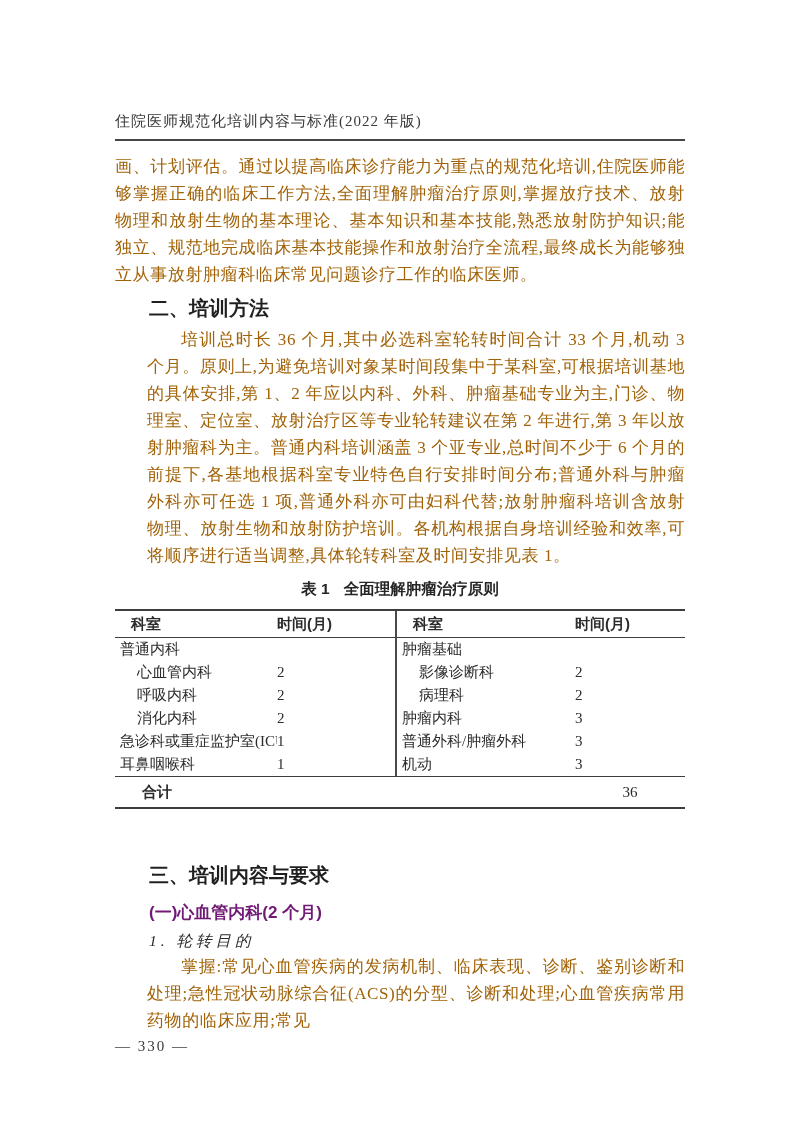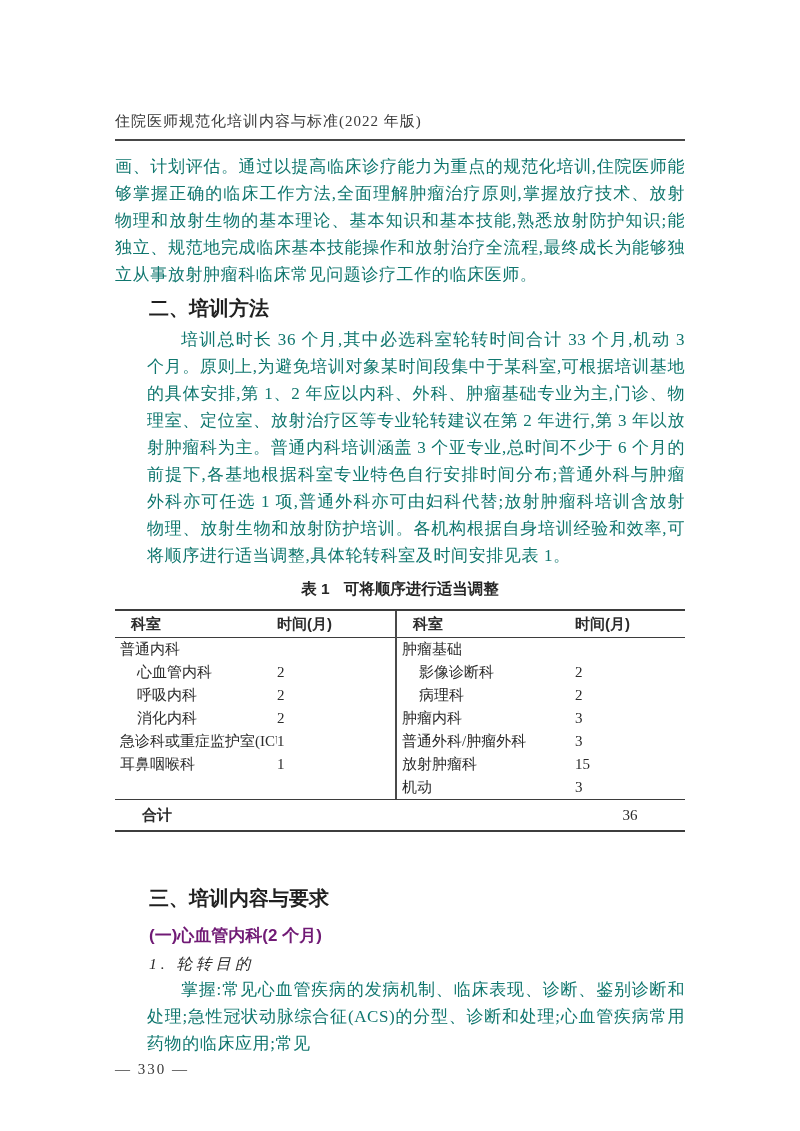--- a/index.html
+++ b/index.html
@@ -30,21 +30,21 @@
     background: #474747;
     margin-top: 8px;
     margin-bottom: 12px;
   }
   .body-text {
     margin: 0;
     font-size: 17px;
     line-height: 27px;
     text-align: justify;
     letter-spacing: 0.6px;
-    color: #0f766e;
+    color: #a16207;
   }
   .indent2 { text-indent: 2em; margin-left: 32px; }
   h2.sec-heading {
     margin: 6px 0 4px 34px;
     font-family: "Liberation Sans", "DejaVu Sans", sans-serif;
     font-weight: bold;
     font-size: 20px;
     line-height: 28px;
     color: #1f1f1f;
   }
@@ -133,21 +133,21 @@
     <div class="running-head">住院医师规范化培训内容与标准(2022 年版)</div>
     <div class="head-rule"></div>
 
     <p class="body-text">画、计划评估。通过以提高临床诊疗能力为重点的规范化培训,住院医师能够掌握正确的临床工作方法,全面理解肿瘤治疗原则,掌握放疗技术、放射物理和放射生物的基本理论、基本知识和基本技能,熟悉放射防护知识;能独立、规范地完成临床基本技能操作和放射治疗全流程,最终成长为能够独立从事放射肿瘤科临床常见问题诊疗工作的临床医师。</p>
 
     <h2 class="sec-heading">二、培训方法</h2>
 
     <p class="body-text indent2">培训总时长 36 个月,其中必选科室轮转时间合计 33 个月,机动 3 个月。原则上,为避免培训对象某时间段集中于某科室,可根据培训基地的具体安排,第 1、2 年应以内科、外科、肿瘤基础专业为主,门诊、物理室、定位室、放射治疗区等专业轮转建议在第 2 年进行,第 3 年以放射肿瘤科为主。普通内科培训涵盖 3 个亚专业,总时间不少于 6 个月的前提下,各基地根据科室专业特色自行安排时间分布;普通外科与肿瘤外科亦可任选 1 项,普通外科亦可由妇科代替;放射肿瘤科培训含放射物理、放射生物和放射防护培训。各机构根据自身培训经验和效率,可将顺序进行适当调整,具体轮转科室及时间安排见表 1。</p>
 
     <div class="table-title">
-      <span>表 1</span><span class="gap"></span><span>可将顺序进行适当调整</span>
+      <span>表 1</span><span class="gap"></span><span>全面理解肿瘤治疗原则</span>
     </div>
 
     <div class="rot-table">
       <div class="halves">
 
         <div class="half left">
           <div class="trow header">
             <span class="dept">科室</span>
             <span class="time">时间(月)</span>
           </div>
@@ -194,24 +194,20 @@
             <span class="dept">病理科</span>
             <span class="time">2</span>
           </div>
           <div class="trow">
             <span class="dept">肿瘤内科</span>
             <span class="time">3</span>
           </div>
           <div class="trow">
             <span class="dept">普通外科/肿瘤外科</span>
             <span class="time">3</span>
-          </div>
-          <div class="trow">
-            <span class="dept">放射肿瘤科</span>
-            <span class="time">15</span>
           </div>
           <div class="trow">
             <span class="dept">机动</span>
             <span class="time">3</span>
           </div>
         </div>
 
       </div>
       <div class="total-row">
         <span class="label">合计</span>

